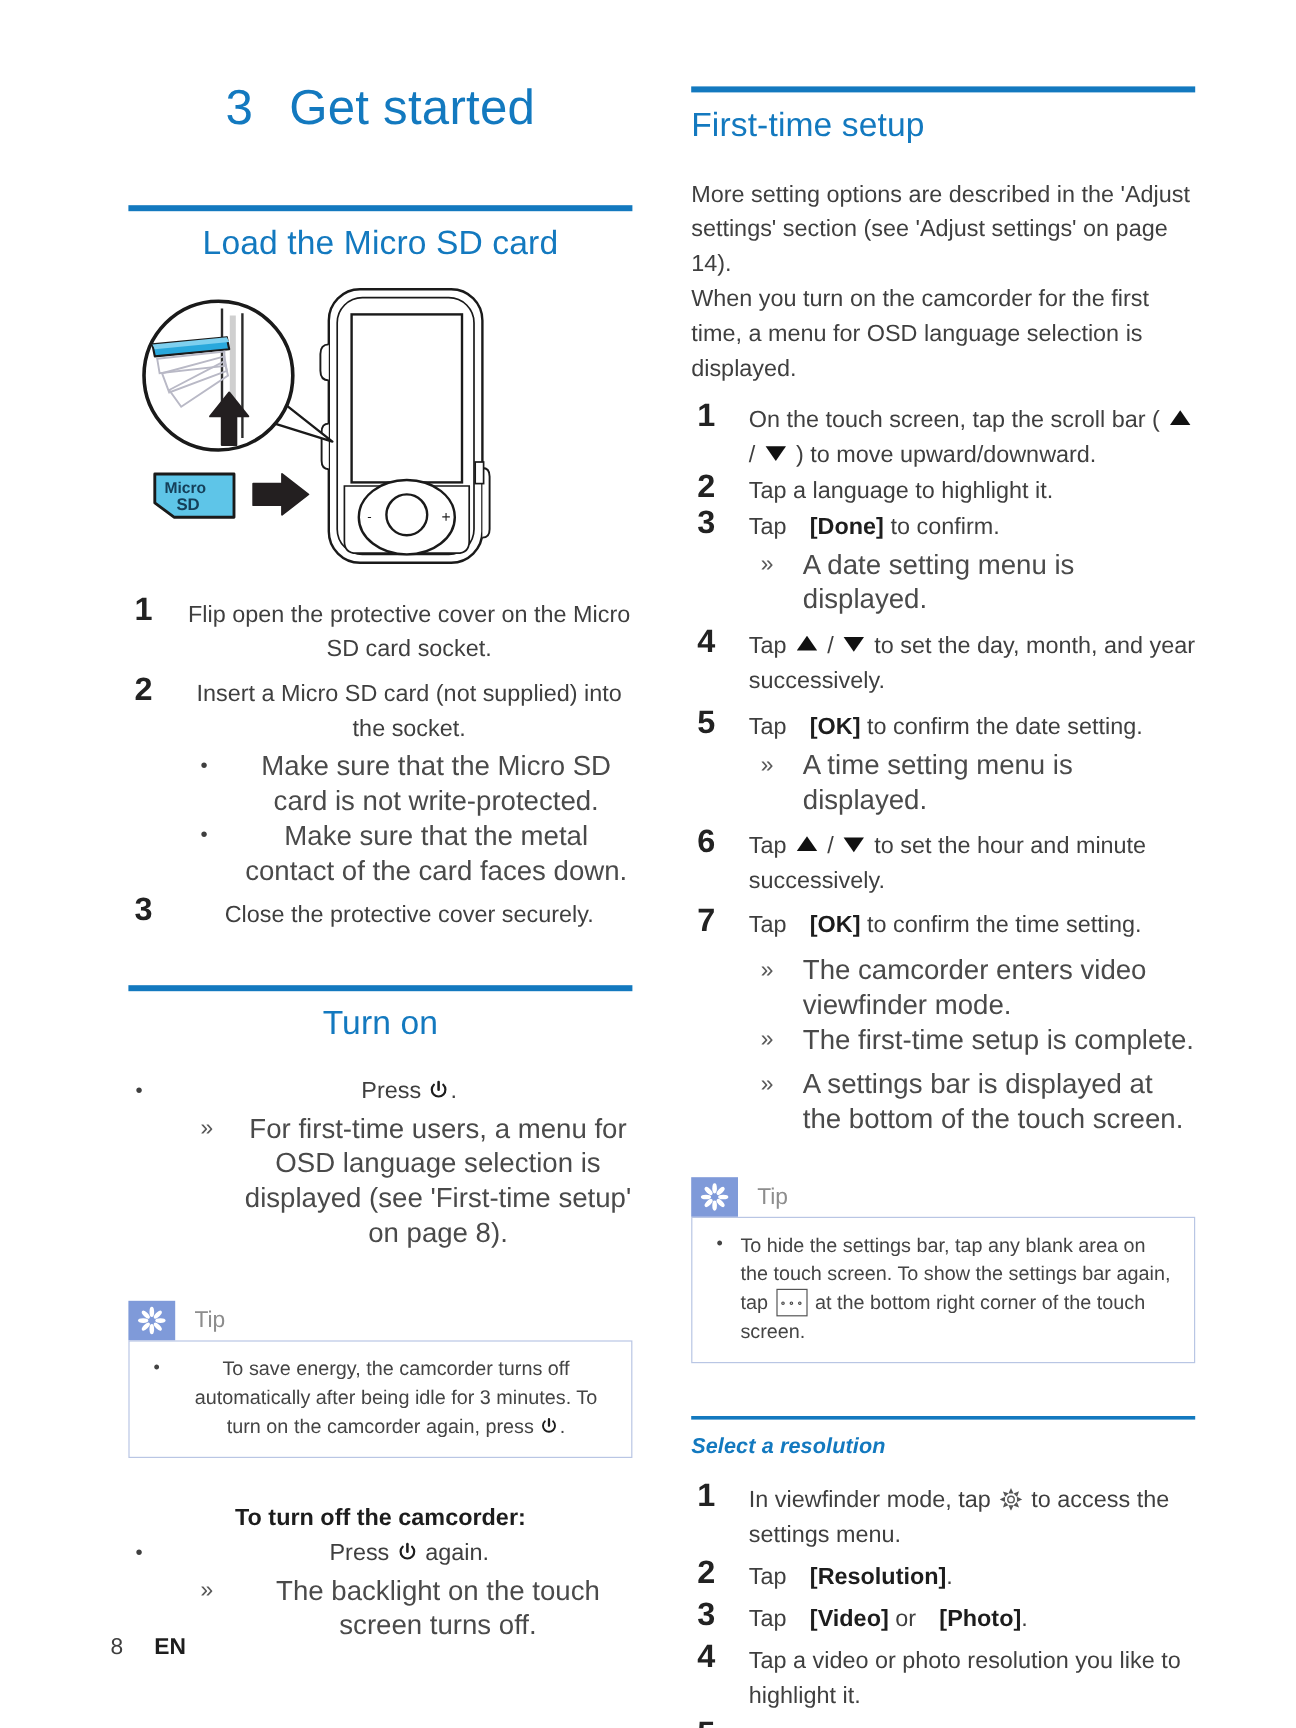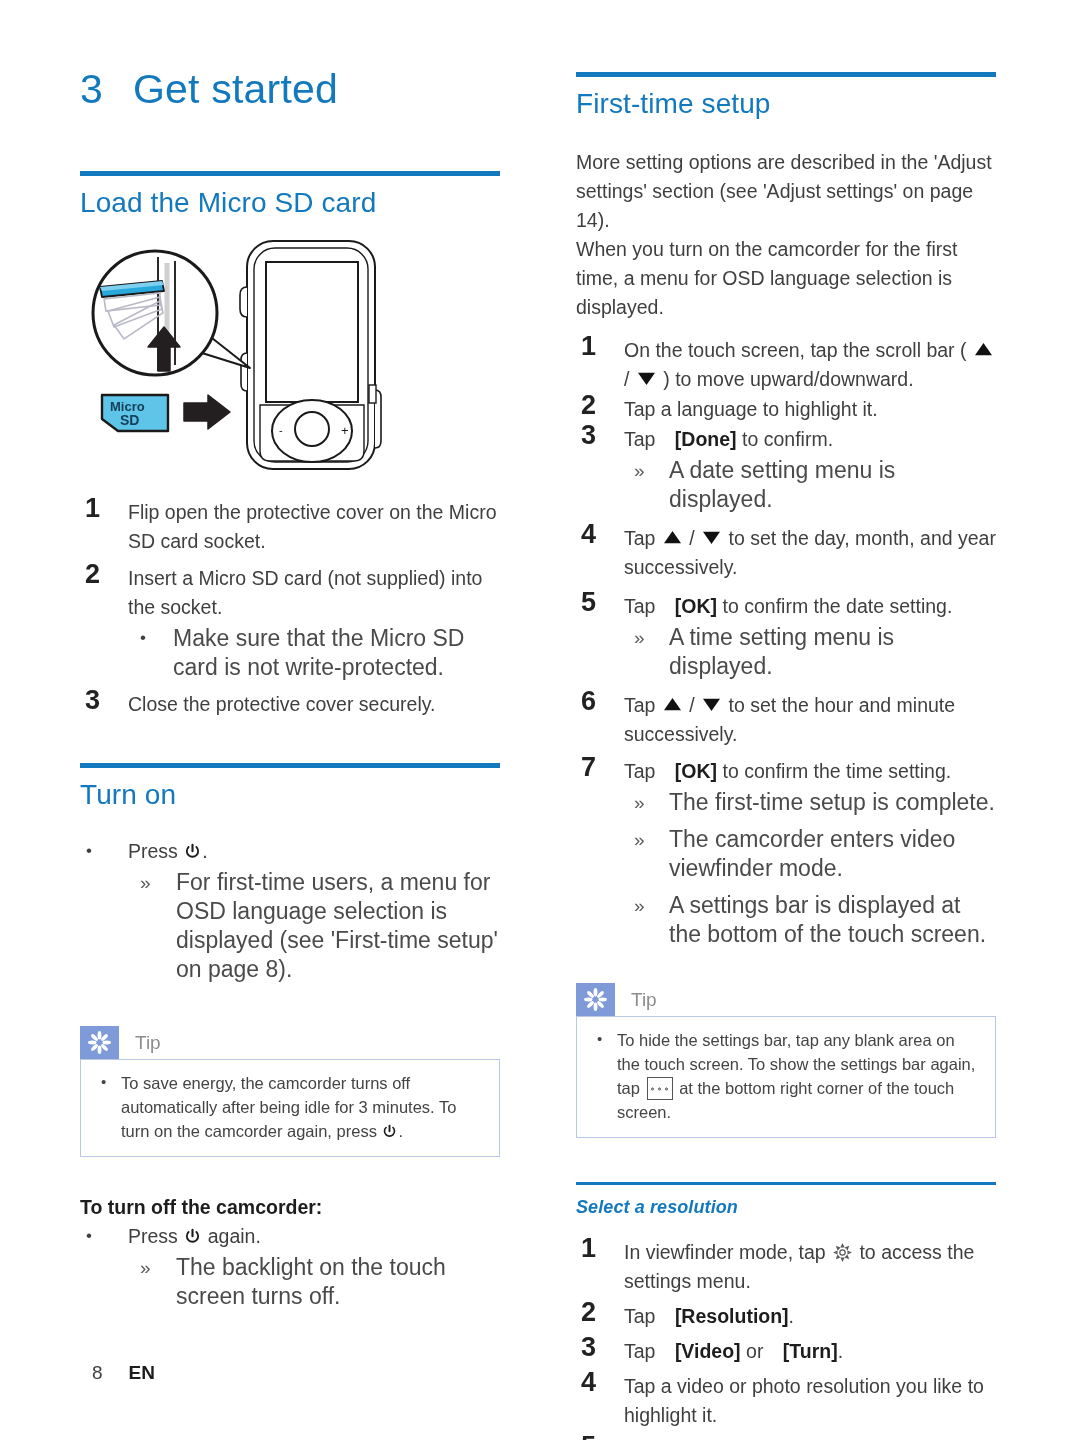--- a/index.html
+++ b/index.html
@@ -18,21 +18,21 @@
     position: absolute;
     inset: 0;
     padding: 0;
   }
 
   .col {
     position: absolute;
     top: 0;
     width: 420px;
   }
-  .col-left  { left: 80px; }
+  .col-left  { left: 107px; text-align: center; }
   .col-right { left: 576px; }
 
   
   .chapter-title {
     color: #1379bf;
     font-size: 41px;
     font-weight: 400;
     letter-spacing: 0.2px;
     margin: 0;
     padding-top: 66px;
@@ -338,20 +338,21 @@
       </div>
 
       <ol class="steps" style="margin-top:18px;">
         <li>
           <span>Flip open the protective cover on the Micro SD card socket.</span>
         </li>
         <li style="margin-top:8px;">
           <span>Insert a Micro SD card (not supplied) into the socket.</span>
           <ul class="sub">
             <li>Make sure that the Micro SD card is not write-protected.</li>
+            <li>Make sure that the metal contact of the card faces down.</li>
           </ul>
         </li>
         <li style="margin-top:8px;">
           <span>Close the protective cover securely.</span>
         </li>
       </ol>
     </div>
 
     <div style="margin-top:44px;">
       <div class="rule"></div>
@@ -475,22 +476,22 @@
           <span>Tap </span><span class="icon-tri"><svg viewBox="0 0 20 18" width="19" height="17">
                 <polygon points="10,2 19,15 1,15" fill="#111"></polygon>
               </svg></span><span> / </span><span class="icon-tri"><svg viewBox="0 0 20 18" width="19" height="17">
                 <polygon points="1,3 19,3 10,16" fill="#111"></polygon>
               </svg></span><span> to set the hour and minute successively.</span>
         </li>
 
         <li style="margin-top:8px;">
           <span>Tap </span><b class="btn">[OK]</b><span> to confirm the time setting.</span>
           <ul class="arrow">
+            <li style="margin-top:8px;">The camcorder enters video viewfinder mode.</li>
             <li>The first-time setup is complete.</li>
-            <li style="margin-top:8px;">The camcorder enters video viewfinder mode.</li>
             <li style="margin-top:8px;">A settings bar is displayed at the bottom of the touch screen.</li>
           </ul>
         </li>
       </ol>
 
       <div class="tipbox" style="margin-top:34px;">
         <div class="tip-head">
           <div class="tip-badge">
             <svg width="25" height="25" viewBox="0 0 24 24">
               <g fill="#ffffff">
@@ -544,21 +545,21 @@
           <span>to access the settings menu.</span>
         </li>
         <li style="margin-top:6px;">
           <span>Tap</span>
           <b class="btn">[Resolution]</b><span>.</span>
         </li>
         <li style="margin-top:6px;">
           <span>Tap</span>
           <b class="btn">[Video]</b>
           <span>or</span>
-          <b class="btn">[Turn]</b><span>.</span>
+          <b class="btn">[Photo]</b><span>.</span>
         </li>
         <li style="margin-top:6px;">
           <span>Tap a video or photo resolution you like to highlight it.</span>
         </li>
         <li style="margin-top:6px;">
           <span>Tap</span>
           <b class="btn">[Done]</b>
           <span>to confirm the setting.</span>
         </li>
       </ol>

